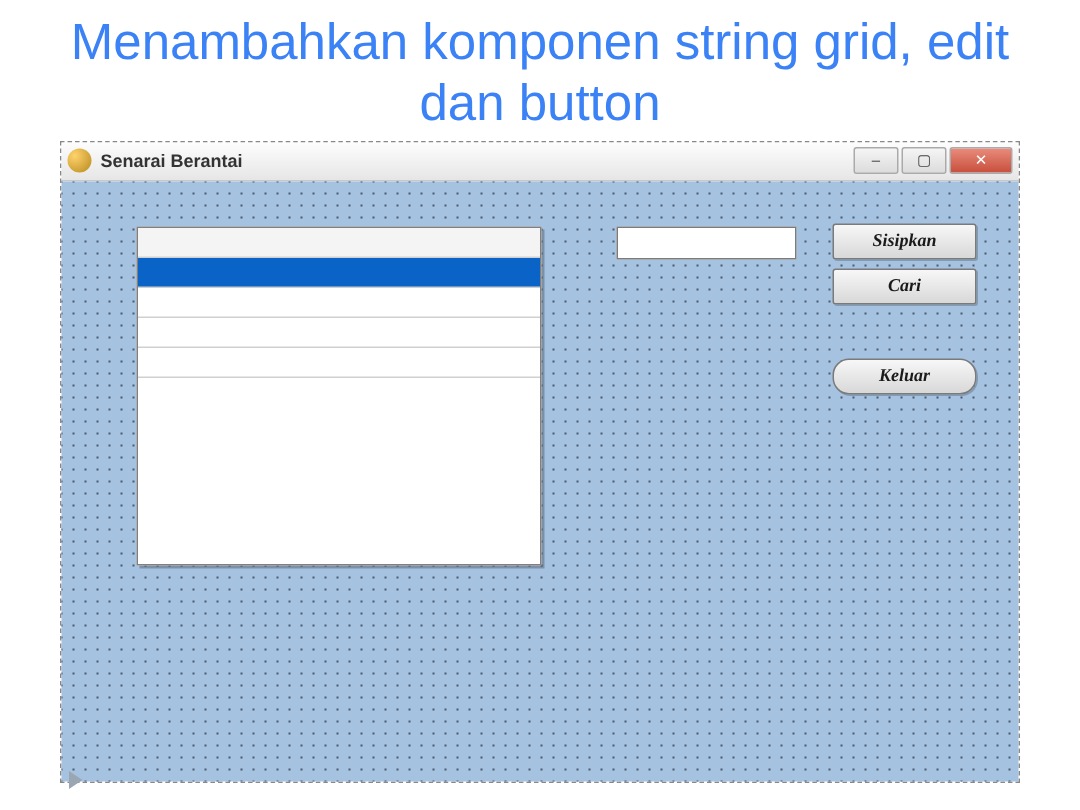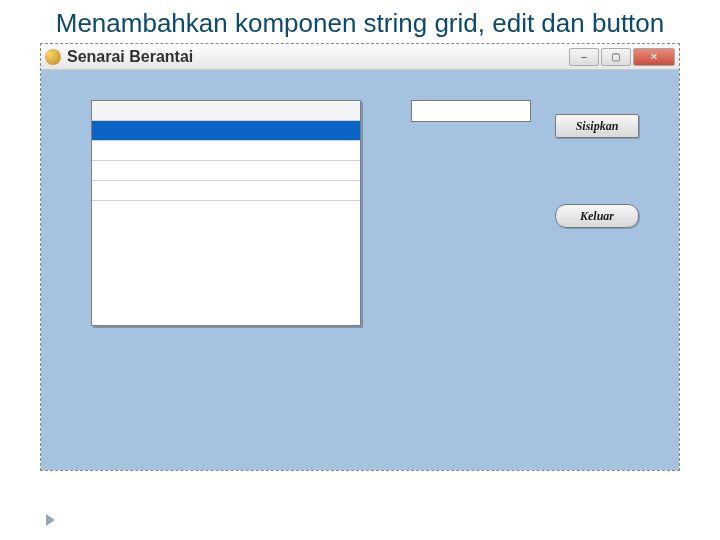--- a/index.html
+++ b/index.html
@@ -6,22 +6,22 @@
   body {
     margin: 0;
     width: 720px;
     height: 540px;
     background: #fff;
     font-family: Arial, sans-serif;
     overflow: hidden;
   }
   .slide-title {
     text-align: center;
-    font-size: 26px;
-    color: #0c4a6e;
+    font-size: 34px;
+    color: #3b82f6;
     margin: 8px 40px 4px 40px;
     line-height: 1.2;
   }
   .window-wrap {
     margin: 4px 40px 0 40px;
     border: 1px dashed #888;
     background: #fff;
   }
   .titlebar {
     height: 26px;
@@ -31,21 +31,21 @@
     align-items: center;
     padding: 0 4px;
   }
   .app-icon {
     width: 16px; height: 16px;
     background: radial-gradient(circle at 30% 30%, #ffd36b, #b78a1f);
     border-radius: 50%;
     margin-right: 6px;
   }
   .app-title {
-    font-size: 16px;
+    font-size: 12px;
     font-weight: bold;
     color: #333;
     flex: 1;
   }
   .winbtns { display: flex; gap: 0; }
   .winbtn {
     width: 30px; height: 18px;
     border: 1px solid #aaa;
     background: linear-gradient(#f5f5f5,#dcdcdc);
     display: flex; align-items: center; justify-content: center;
@@ -86,32 +86,31 @@
     left: 370px; top: 30px;
     width: 120px; height: 22px;
     background: #fff;
     border: 1px solid #7b7b7b;
     font-size: 12px;
   }
   
   .btn {
     position: absolute;
     left: 514px;
-    width: 84px; height: 24px;
+    width: 96px; height: 24px;
     background: linear-gradient(#f7f7f7,#d8d8d8);
     border: 1px solid #7a7a7a;
     border-radius: 2px;
     display: flex; align-items: center; justify-content: center;
     font-family: "Segoe Script","Comic Sans MS",cursive;
     font-weight: bold;
     font-style: italic;
     font-size: 12px;
     color: #1a1a1a;
     box-shadow: 1px 1px 0 rgba(0,0,0,0.2);
-    margin-top: 16px;
   }
   .btn1 { top: 28px; }
   .btn2 { top: 58px; }
   .btn3 { top: 88px; }
   .btn4 { top: 118px; border-radius: 11px; }
   .slide-marker {
     position: absolute;
     left: 46px; bottom: 14px;
     width: 0; height: 0;
     border-top: 6px solid transparent;
@@ -140,18 +139,19 @@
       <div class="sg-row header"></div>
       <div class="sg-row selected"></div>
       <div class="sg-row"></div>
       <div class="sg-row"></div>
       <div class="sg-row"></div>
     </div>
 
     <input class="edit-field" type="text" value="" style="">
 
     <div class="btn btn1">Sisipkan</div>
+    <div class="btn btn2">Cari</div>
     <div class="btn btn4">Keluar</div>
 
   </div>
 </div>
 
 <div class="slide-marker"></div>
 
 </body></html>

